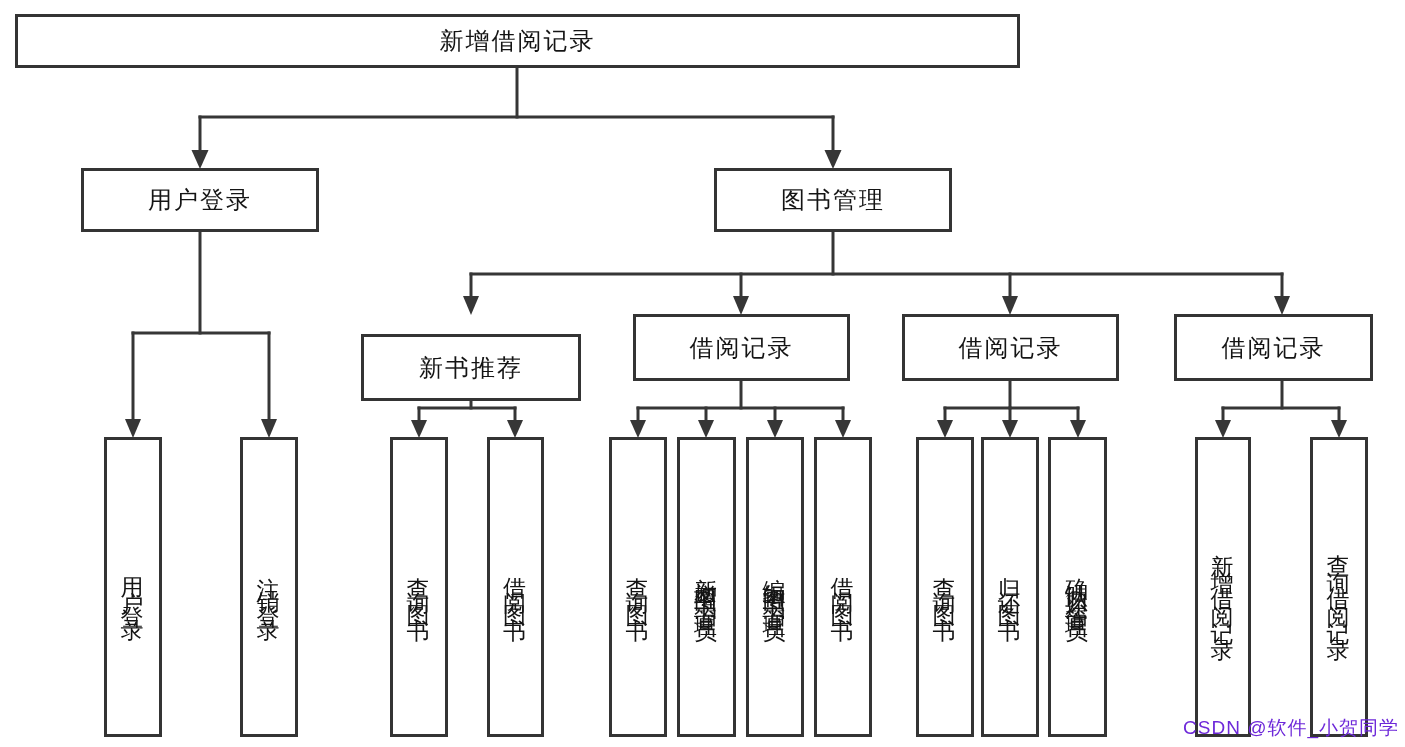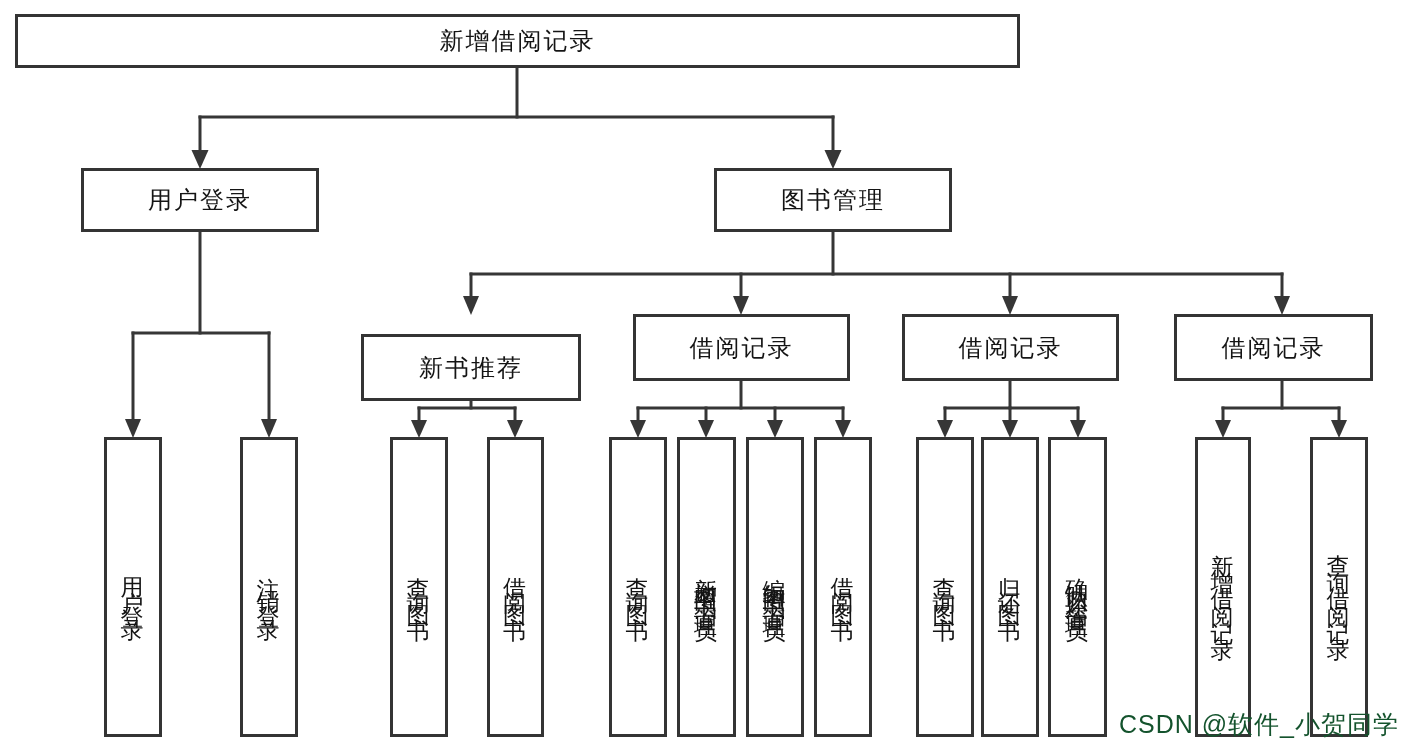--- a/index.html
+++ b/index.html
@@ -52,22 +52,22 @@
   .l-bb-borrow{left:814px;width:58px;}
   .l-cb-query{left:916px;width:58px;}
   .l-cb-return{left:981px;width:58px;}
   .l-cb-confirm{left:1048px;width:59px;}
   .l-r-add{left:1195px;width:56px;}
   .l-r-query{left:1310px;width:58px;}
 
   .watermark{
     position:absolute;
     right:6px;bottom:6px;
-    color:#14532d;
-    font-size:25px;
+    color:#6d28d9;
+    font-size:19px;
     letter-spacing:1px;
     z-index:3;
     white-space:nowrap;
   }
 </style>
 </head>
 <body>
 
 <div class="canvas">
 

